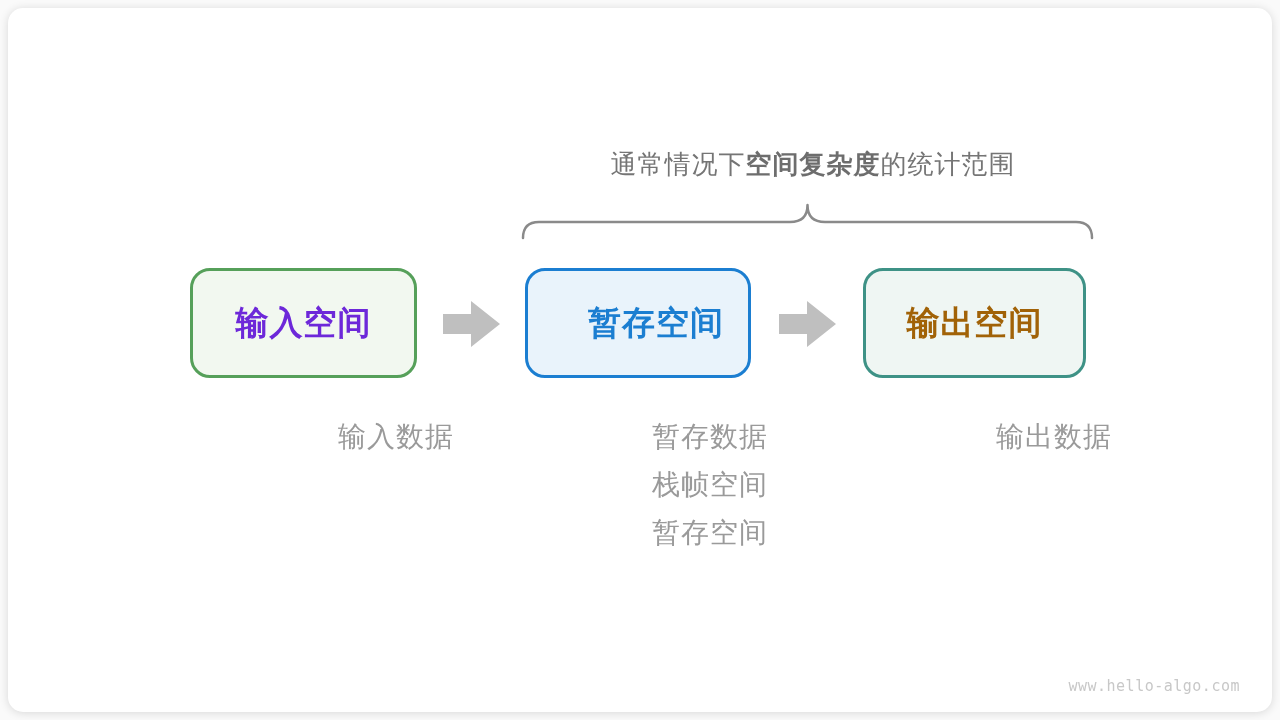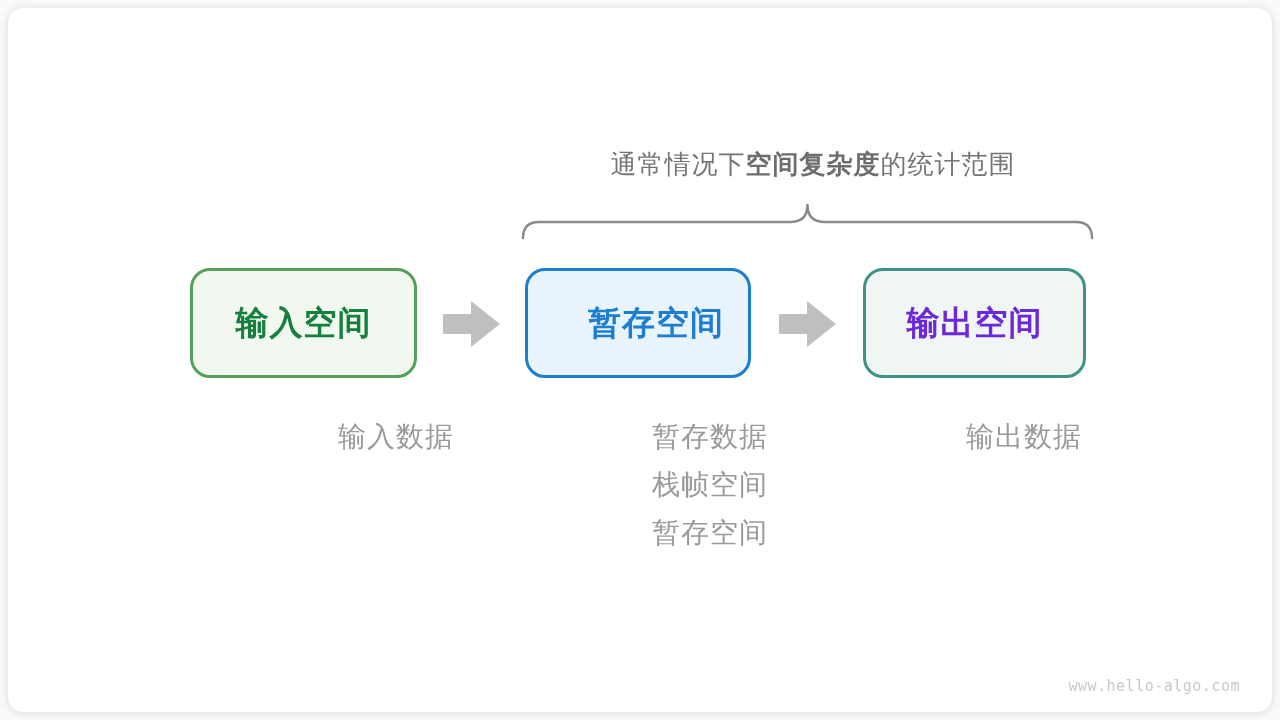--- a/index.html
+++ b/index.html
@@ -65,21 +65,21 @@
     width: 300px;
     text-align: right;
     font-size: 28px;
     line-height: 48px;
     letter-spacing: 1px;
     color: #9a9a9a;
     white-space: nowrap;
   }
   .caption-input  { left: 154px; }
   .caption-temp   { left: 468px; }
-  .caption-output { left: 782px; }
+  .caption-output { left: 812px; }
   .watermark {
     position: absolute;
     right: 40px; top: 677px;
     font-family: "DejaVu Sans Mono", "Liberation Mono", monospace;
     font-size: 15px;
     color: #c8c8c8;
     letter-spacing: 0.5px;
   }
 </style>
 </head>
@@ -89,37 +89,37 @@
   <div class="card"></div>
 
   <div class="title">
     <span>通常情况下</span><span class="bold">空间复杂度</span><span>的统计范围</span>
   </div>
 
   <svg class="brace-svg" viewBox="0 0 575 42" aria-hidden="true">
     <path d="M 3 38 Q 3 22 19 22 L 270 22 Q 287.5 22 287.5 5 Q 287.5 22 305 22 L 556 22 Q 572 22 572 38" fill="none" stroke-width="2.5" stroke-linecap="round" stroke-linejoin="round" style="stroke: rgb(138, 138, 138);"></path>
   </svg>
 
-  <div class="box box-input" style="border-color: rgb(86, 160, 90); background-color: rgb(242, 248, 240); color: #15803d;">
+  <div class="box box-input" style="border-color: rgb(86, 160, 90); background-color: rgb(242, 248, 240); color: #6d28d9;">
     <span>输入空间</span>
   </div>
 
   <svg class="arrow-svg arrow-1" viewBox="0 0 58 48" aria-hidden="true">
     <polygon points="0,14 28,14 28,1 57,24 28,47 28,34 0,34" style="fill: rgb(191, 191, 191);"></polygon>
   </svg>
 
   <div class="box box-temp" style="border-color: rgb(27, 126, 209); background-color: rgb(233, 243, 251); color: rgb(27, 126, 209); padding-left: 36px;">
     <span>暂存空间</span>
   </div>
 
   <svg class="arrow-svg arrow-2" viewBox="0 0 58 48" aria-hidden="true">
     <polygon points="0,14 28,14 28,1 57,24 28,47 28,34 0,34" style="fill: rgb(191, 191, 191);"></polygon>
   </svg>
 
-  <div class="box box-output" style="border-color: rgb(62, 146, 134); background-color: rgb(239, 246, 243); color: #6d28d9;">
+  <div class="box box-output" style="border-color: rgb(62, 146, 134); background-color: rgb(239, 246, 243); color: #a16207;">
     <span>输出空间</span>
   </div>
 
   <div class="caption caption-input">
     <div>输入数据</div>
   </div>
 
   <div class="caption caption-temp">
     <div>暂存数据</div>
     <div>栈帧空间</div>

